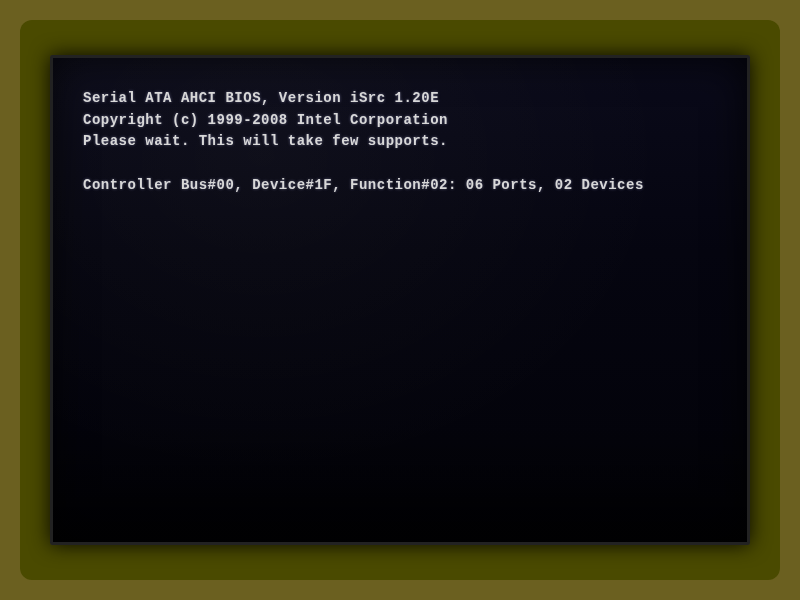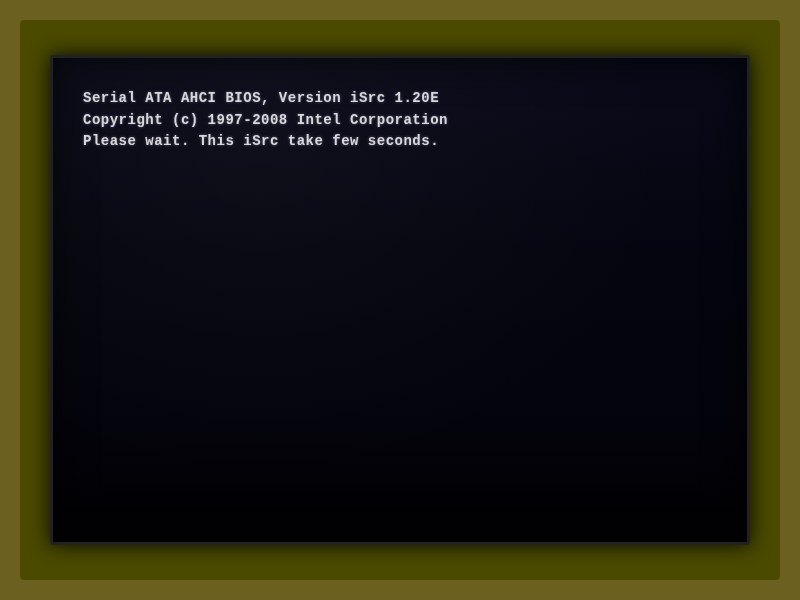--- a/index.html
+++ b/index.html
@@ -16,21 +16,21 @@
       display: flex;
       align-items: center;
       justify-content: center;
     }
 
     .photo-frame {
       width: 760px;
       height: 560px;
       position: relative;
       background: #4a4a00;
-      border-radius: 4px;
+      border-radius: 12px;
       overflow: hidden;
       display: flex;
       align-items: center;
       justify-content: center;
     }
 
     .monitor-screen {
       width: 700px;
       height: 490px;
       background: linear-gradient(180deg, #0a0a1a 0%, #050510 40%, #020208 100%);
@@ -86,19 +86,20 @@
     }
   </style>
 </head>
 <body>
 
 <div class="photo-frame">
   <div class="monitor-screen">
     <div class="screen-glare"></div>
     <div class="bios-text-area">
       <span class="bios-line">Serial ATA AHCI BIOS, Version iSrc 1.20E</span>
-      <span class="bios-line">Copyright (c) 1997-2008 Intel Corporation</span>
-      <span class="bios-line">Please wait. This iSrc take few seconds.</span>
+      <span class="bios-line">Copyright (c) 1999-2008 Intel Corporation</span>
+      <span class="bios-line">Please wait. This will take few supports.</span>
       <span class="bios-line spacer">&nbsp;</span>
+      <span class="bios-line">Controller Bus#00, Device#1F, Function#02: 06 Ports, 02 Devices</span>
     </div>
     <div class="bottom-fade"></div>
   </div>
 </div>
 
 </body></html>

